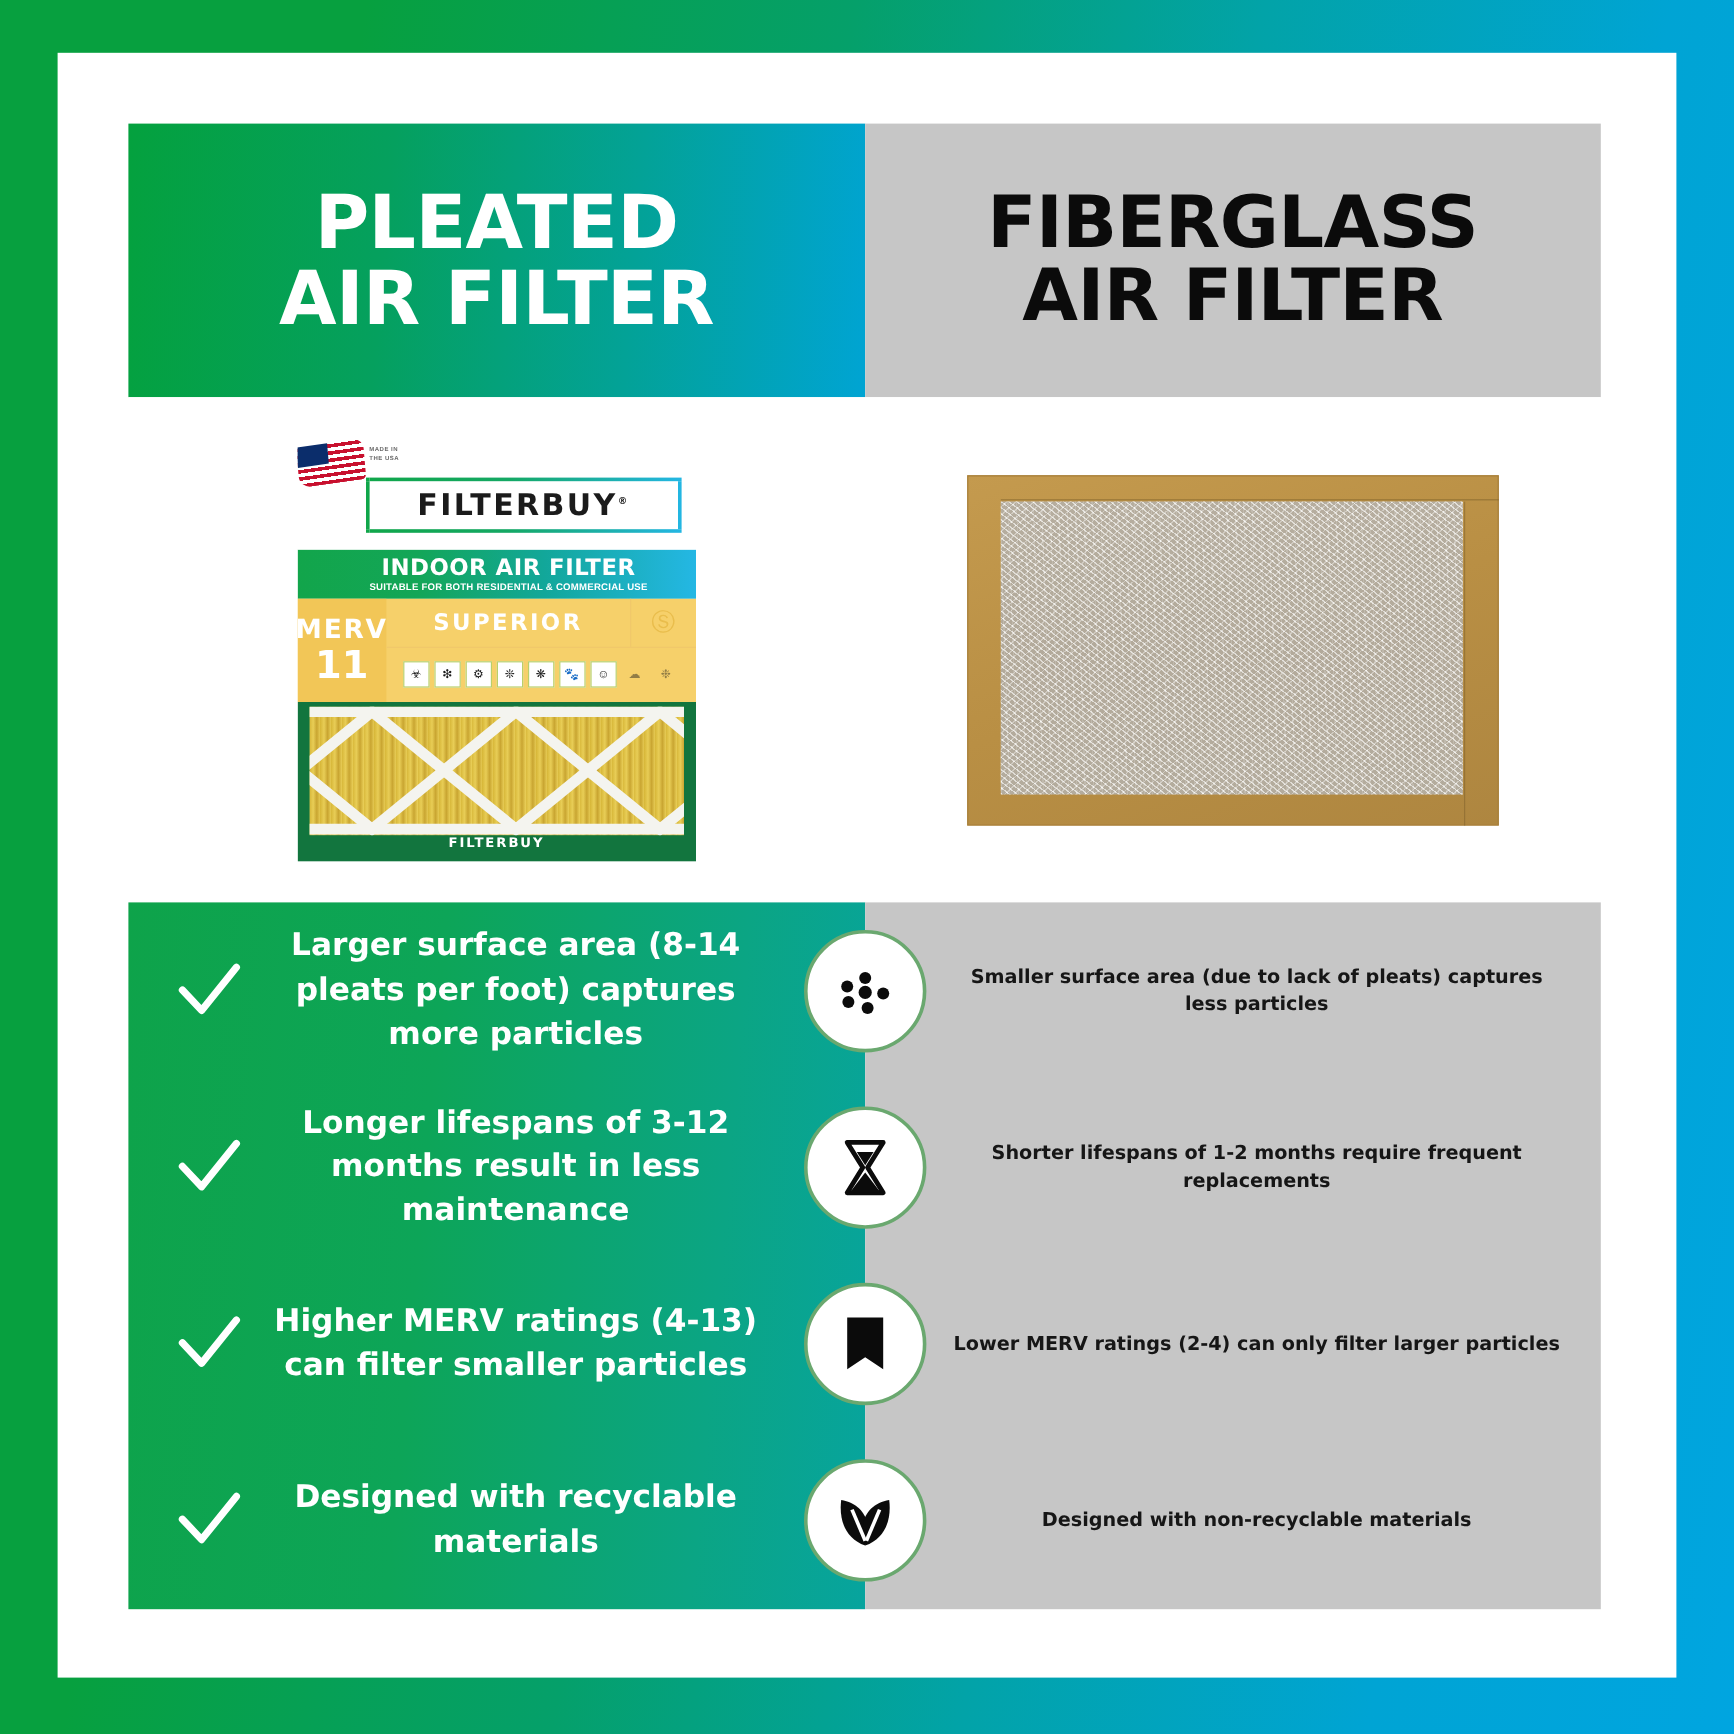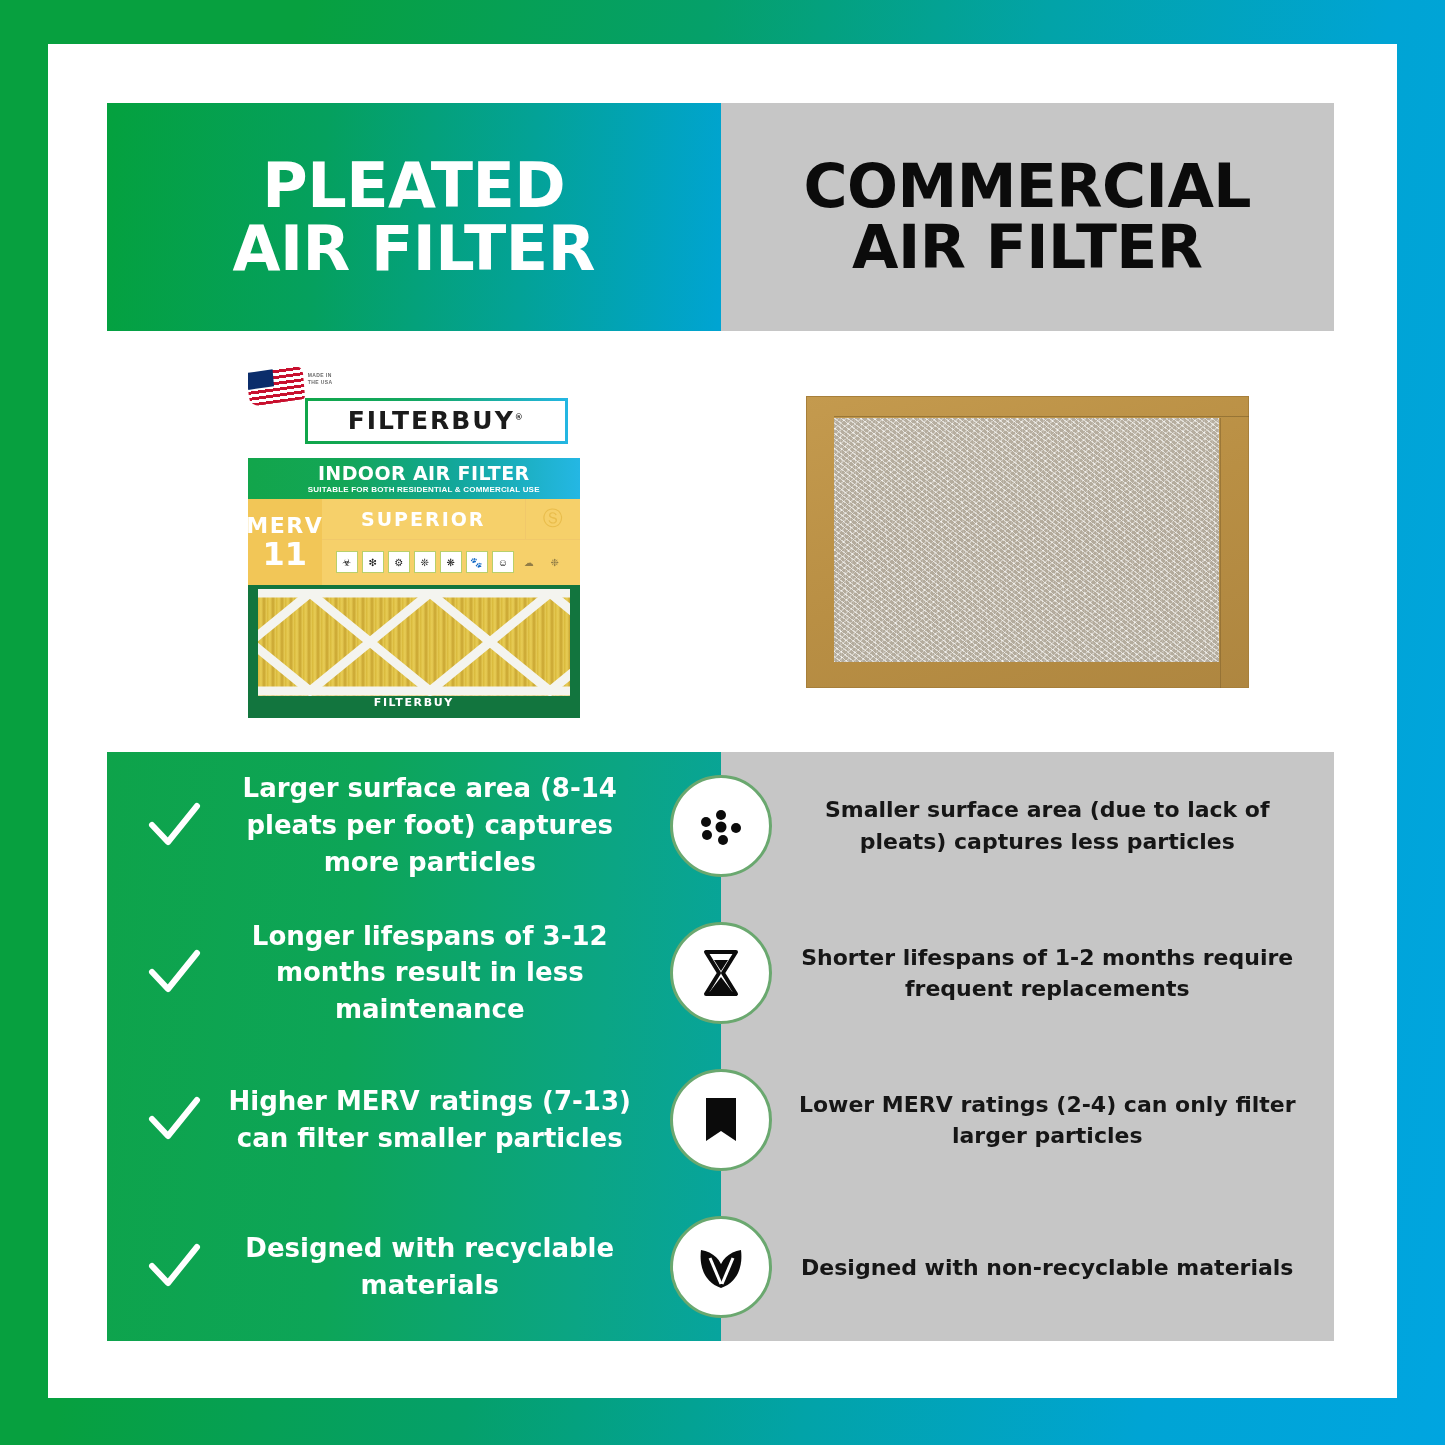--- a/index.html
+++ b/index.html
@@ -354,21 +354,21 @@
     font-weight: 700;
     font-size: 26px;
     line-height: 1.42;
     text-align: center;
   }
   .txt-right {
     flex: 1;
     color: #161616;
     font-family: "DejaVu Sans", sans-serif;
     font-weight: 700;
-    font-size: 22px;
+    font-size: 16px;
     line-height: 1.42;
     text-align: center;
   }
 
   
   .badge {
     position: absolute;
     left: 50%;
     top: 50%;
     transform: translate(-50%, -50%);
@@ -395,21 +395,21 @@
 
     <div class="headers">
       <div class="hdr hdr-left">
         <h2>
           <span>PLEATED</span><br>
           <span>AIR FILTER</span>
         </h2>
       </div>
       <div class="hdr hdr-right">
         <h2>
-          <span>COMMERCIAL</span><br>
+          <span>FIBERGLASS</span><br>
           <span>AIR FILTER</span>
         </h2>
       </div>
     </div>
 
     <div class="images">
 
       <div class="img-cell">
         <div class="box">
 
@@ -530,21 +530,21 @@
           </div>
         </div>
 
         <div class="row">
           <div class="cell cell-left">
             <div class="check">
               <svg viewBox="0 0 62 62" aria-hidden="true">
                 <path d="M9 30 L25 47 L54 11" fill="none" stroke="#ffffff" stroke-width="6" stroke-linecap="round" stroke-linejoin="round"></path>
               </svg>
             </div>
-            <div class="txt-left">Higher MERV ratings (7-13) can filter smaller particles</div>
+            <div class="txt-left">Higher MERV ratings (4-13) can filter smaller particles</div>
           </div>
           <div class="badge">
             <svg width="54" height="58" viewBox="0 0 54 58" aria-hidden="true">
               <path d="M12 7 H42 V50 L27 40 L12 50 Z" fill="#0b0b0b"></path>
             </svg>
           </div>
           <div class="cell cell-right">
             <div class="txt-right">Lower MERV ratings (2-4) can only filter larger particles</div>
           </div>
         </div>

